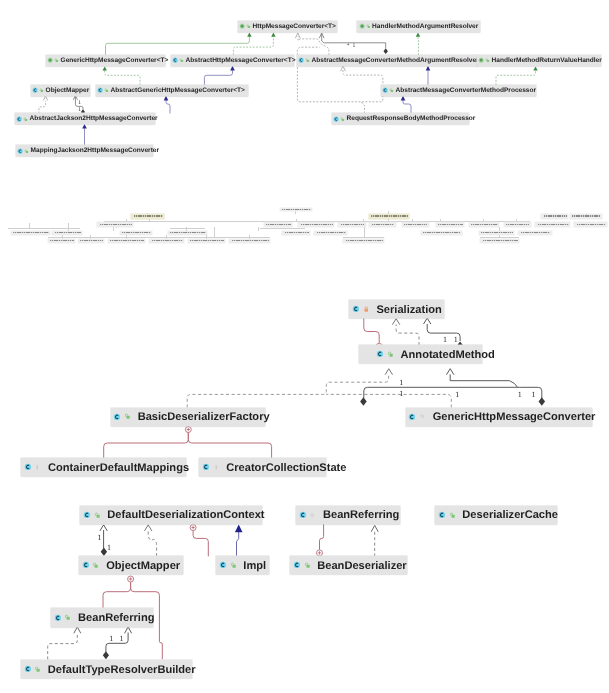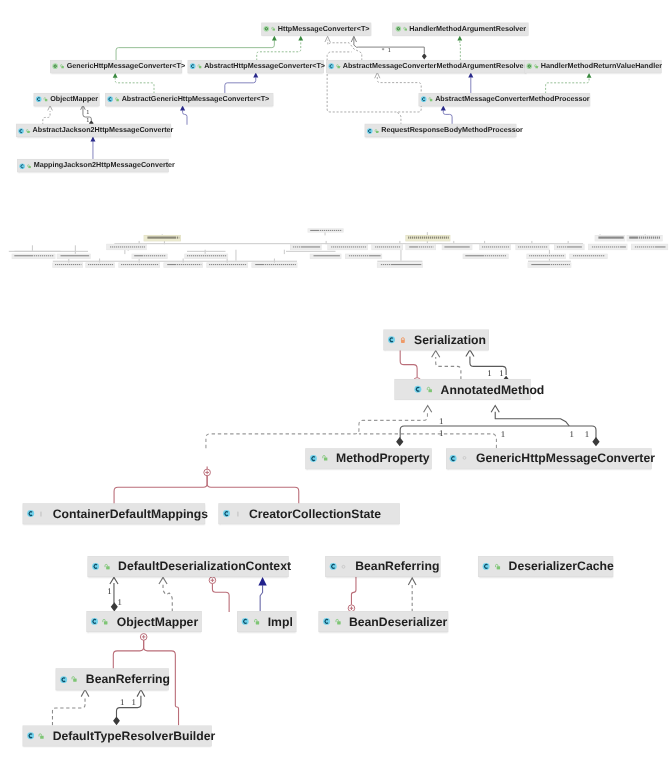--- a/index.html
+++ b/index.html
@@ -417,30 +417,30 @@
       <svg class="ic" width="7.80" height="7.80" viewBox="0 0 16 16">
         <circle cx="8" cy="8" r="6.5" fill="#74d3ec"></circle>
         <path d="M10.7 5.4 A3.4 3.4 0 1 0 10.7 10.6" fill="none" stroke="#0e4d66" stroke-width="2.3" stroke-linecap="butt"></path>
       </svg>
       <svg class="ic" width="6.50" height="6.50" viewBox="0 0 16 16">
         <path d="M3.6 8.8 V5.4 A2.7 2.7 0 0 1 9.0 5.4 V6.8" fill="none" stroke="#86c97f" stroke-width="2.0"></path>
         <rect x="6.2" y="7.0" width="7.8" height="7.0" rx="0.8" fill="#7ec574"></rect>
       </svg>
       <span class="lbl">AnnotatedMethod</span>
     </div>
-  <div class="node s2" style="left:278.40px;top:407.50px;width:113.70px;height:18.30px;">
-      <svg class="ic" width="7.80" height="7.80" viewBox="0 0 16 16">
-        <circle cx="8" cy="8" r="6.5" fill="#74d3ec"></circle>
-        <path d="M10.7 5.4 A3.4 3.4 0 1 0 10.7 10.6" fill="none" stroke="#0e4d66" stroke-width="2.3" stroke-linecap="butt"></path>
-      </svg>
-      <svg class="ic" width="6.50" height="6.50" viewBox="0 0 16 16">
-        <path d="M3.6 8.8 V5.4 A2.7 2.7 0 0 1 9.0 5.4 V6.8" fill="none" stroke="#86c97f" stroke-width="2.0"></path>
-        <rect x="6.2" y="7.0" width="7.8" height="7.0" rx="0.8" fill="#7ec574"></rect>
-      </svg>
-      <span class="lbl">MethodProperty</span>
+  <div class="node s2" style="left:110.60px;top:407.50px;width:154.90px;height:18.30px;">
+      <svg class="ic" width="7.80" height="7.80" viewBox="0 0 16 16">
+        <circle cx="8" cy="8" r="6.5" fill="#74d3ec"></circle>
+        <path d="M10.7 5.4 A3.4 3.4 0 1 0 10.7 10.6" fill="none" stroke="#0e4d66" stroke-width="2.3" stroke-linecap="butt"></path>
+      </svg>
+      <svg class="ic" width="6.50" height="6.50" viewBox="0 0 16 16">
+        <path d="M3.6 8.8 V5.4 A2.7 2.7 0 0 1 9.0 5.4 V6.8" fill="none" stroke="#86c97f" stroke-width="2.0"></path>
+        <rect x="6.2" y="7.0" width="7.8" height="7.0" rx="0.8" fill="#7ec574"></rect>
+      </svg>
+      <span class="lbl">BasicDeserializerFactory</span>
     </div>
   <div class="node s2" style="left:405.60px;top:407.50px;width:186.20px;height:18.30px;">
       <svg class="ic" width="7.80" height="7.80" viewBox="0 0 16 16">
         <circle cx="8" cy="8" r="6.5" fill="#74d3ec"></circle>
         <path d="M10.7 5.4 A3.4 3.4 0 1 0 10.7 10.6" fill="none" stroke="#0e4d66" stroke-width="2.3" stroke-linecap="butt"></path>
       </svg>
       <svg class="ic" width="6.50" height="6.50" viewBox="0 0 16 16">
         <circle cx="8" cy="8" r="3.1" fill="none" stroke="#c6c6c6" stroke-width="1.9"></circle>
       </svg>
       <span class="lbl">GenericHttpMessageConverter</span>
@@ -448,21 +448,21 @@
   <div class="node s2" style="left:20.90px;top:458.20px;width:164.90px;height:18.30px;">
       <svg class="ic" width="7.80" height="7.80" viewBox="0 0 16 16">
         <circle cx="8" cy="8" r="6.5" fill="#74d3ec"></circle>
         <path d="M10.7 5.4 A3.4 3.4 0 1 0 10.7 10.6" fill="none" stroke="#0e4d66" stroke-width="2.3" stroke-linecap="butt"></path>
       </svg>
       <svg class="ic" width="6.50" height="6.50" viewBox="0 0 16 16">
         <rect x="6.3" y="2.2" width="3.4" height="11.6" rx="1.2" fill="#cbcbcb"></rect>
       </svg>
       <span class="lbl">ContainerDefaultMappings</span>
     </div>
-  <div class="node s2" style="left:199.20px;top:458.20px;width:164px;height:18.30px;">
+  <div class="node s2" style="left:199.20px;top:458.20px;width:127px;height:18.30px;">
       <svg class="ic" width="7.80" height="7.80" viewBox="0 0 16 16">
         <circle cx="8" cy="8" r="6.5" fill="#74d3ec"></circle>
         <path d="M10.7 5.4 A3.4 3.4 0 1 0 10.7 10.6" fill="none" stroke="#0e4d66" stroke-width="2.3" stroke-linecap="butt"></path>
       </svg>
       <svg class="ic" width="6.50" height="6.50" viewBox="0 0 16 16">
         <rect x="6.3" y="2.2" width="3.4" height="11.6" rx="1.2" fill="#cbcbcb"></rect>
       </svg>
       <span class="lbl">CreatorCollectionState</span>
     </div>
   <div class="node s2" style="left:295.90px;top:505.70px;width:104.20px;height:18.30px;">

